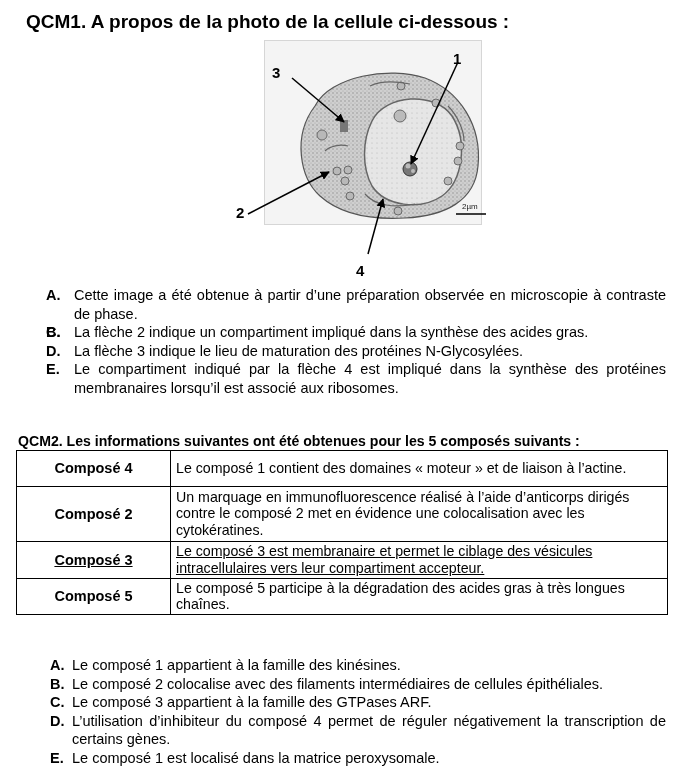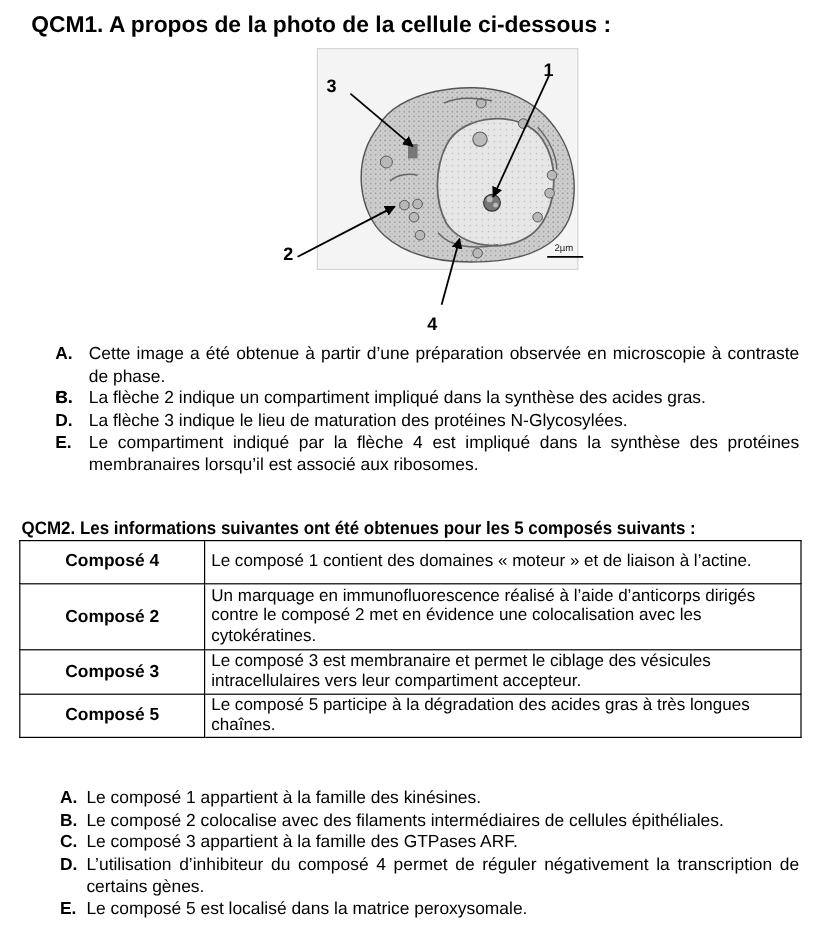--- a/index.html
+++ b/index.html
@@ -123,30 +123,30 @@
 <table id="compounds">
   <tbody>
       <tr style="height:36px;">
     <td class="name">Composé 4</td>
     <td class="desc">Le composé 1 contient des domaines « moteur » et de liaison à l’actine.</td>
   </tr>
   <tr style="height:55px;">
     <td class="name">Composé 2</td>
     <td class="desc">Un marquage en immunofluorescence réalisé à l’aide d’anticorps dirigés contre le composé 2 met en évidence une colocalisation avec les cytokératines.</td>
   </tr>
-  <tr style="height:37px;">
+  <tr style="height:37px;text-decoration:underline;">
     <td class="name">Composé 3</td>
     <td class="desc">Le composé 3 est membranaire et permet le ciblage des vésicules intracellulaires vers leur compartiment accepteur.</td>
   </tr>
   <tr style="height:36px;">
     <td class="name">Composé 5</td>
     <td class="desc">Le composé 5 participe à la dégradation des acides gras à très longues chaînes.</td>
   </tr>
 </tbody>
   </table>
 
 <ul class="opts" id="q2-opts">
   <li><span class="letter">A.</span><span>Le composé 1 appartient à la famille des kinésines.</span></li>
   <li><span class="letter">B.</span><span>Le composé 2 colocalise avec des filaments intermédiaires de cellules épithéliales.</span></li>
   <li><span class="letter">C.</span><span>Le composé 3 appartient à la famille des GTPases ARF.</span></li>
   <li><span class="letter">D.</span><span>L’utilisation d’inhibiteur du composé 4 permet de réguler négativement la transcription de certains gènes.</span></li>
-  <li><span class="letter">E.</span><span>Le composé 5 est localisé dans la matrice peroxysomale.</span></li>
+  <li><span class="letter">E.</span><span>Le composé 1 est localisé dans la matrice peroxysomale.</span></li>
 </ul>
 
 </body></html>

